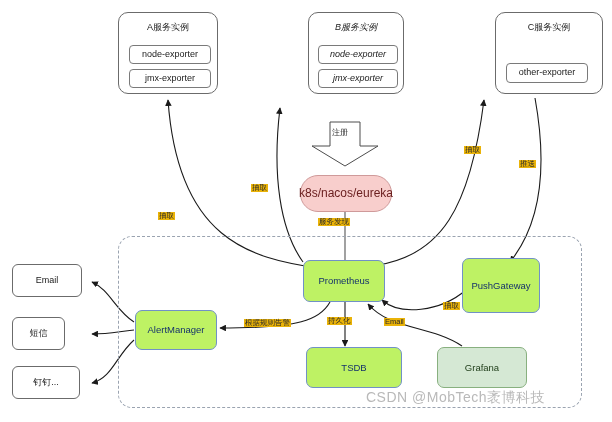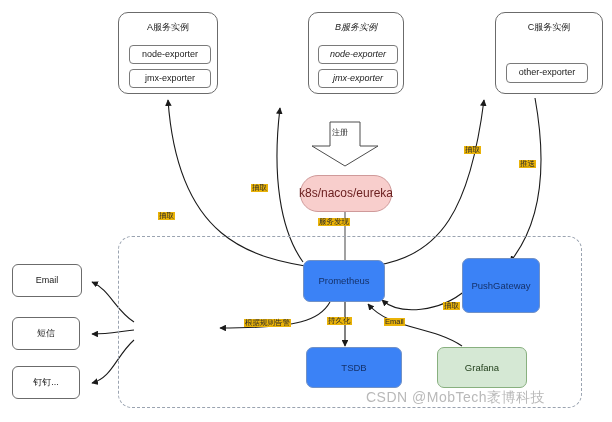--- a/index.html
+++ b/index.html
@@ -63,21 +63,21 @@
   }
   .plain-box {
     border: 1px solid #6b6b6b;
     border-radius: 6px;
     background: #ffffff;
     font-size: 9px;
   }
   .blue-box {
     border: 1px solid #7191c6;
     border-radius: 7px;
-    background: #3b82f6;
+    background: #bef264;
     color: #15326b;
     font-size: 9.5px;
   }
   .green-box {
     border: 1px solid #88b07f;
     border-radius: 7px;
     background: #d5e8d4;
     color: #1d3b17;
     font-size: 9.5px;
   }
@@ -177,27 +177,28 @@
   </div>
 
   <div class="reg-arrow-label" style="left:332px; top:127px;">注册</div>
 
   <div class="node pink-box" style="left:300px; top:163px; width:92px; height:37px;">k8s/nacos/eureka</div>
 
   <div class="node blue-box" style="left:303px; top:260px; width:82px; height:42px;">Prometheus</div>
 
   <div class="node blue-box" style="left:462px; top:258px; width:78px; height:55px;">PushGateway</div>
 
+  <div class="node blue-box" style="left:135px; top:310px; width:82px; height:40px;">AlertManager</div>
 
   <div class="node blue-box" style="left:306px; top:347px; width:96px; height:41px;">TSDB</div>
 
   <div class="node green-box" style="left:437px; top:347px; width:90px; height:41px;">Grafana</div>
 
   <div class="node plain-box" style="left:12px; top:264px; width:70px; height:33px;">Email</div>
-  <div class="node plain-box" style="left:12px; top:317px; width:68px; height:33px;">短信</div>
+  <div class="node plain-box" style="left:12px; top:317px; width:53px; height:33px;">短信</div>
   <div class="node plain-box" style="left:12px; top:366px; width:68px; height:33px;">钉钉...</div>
 
   <div class="edge-label" style="left:158px; top:212px;">抽取</div>
 
   <div class="edge-label" style="left:251px; top:184px;">抽取</div>
 
   <div class="edge-label" style="left:464px; top:146px;">抽取</div>
 
   <div class="edge-label" style="left:519px; top:160px;">推送</div>
 

